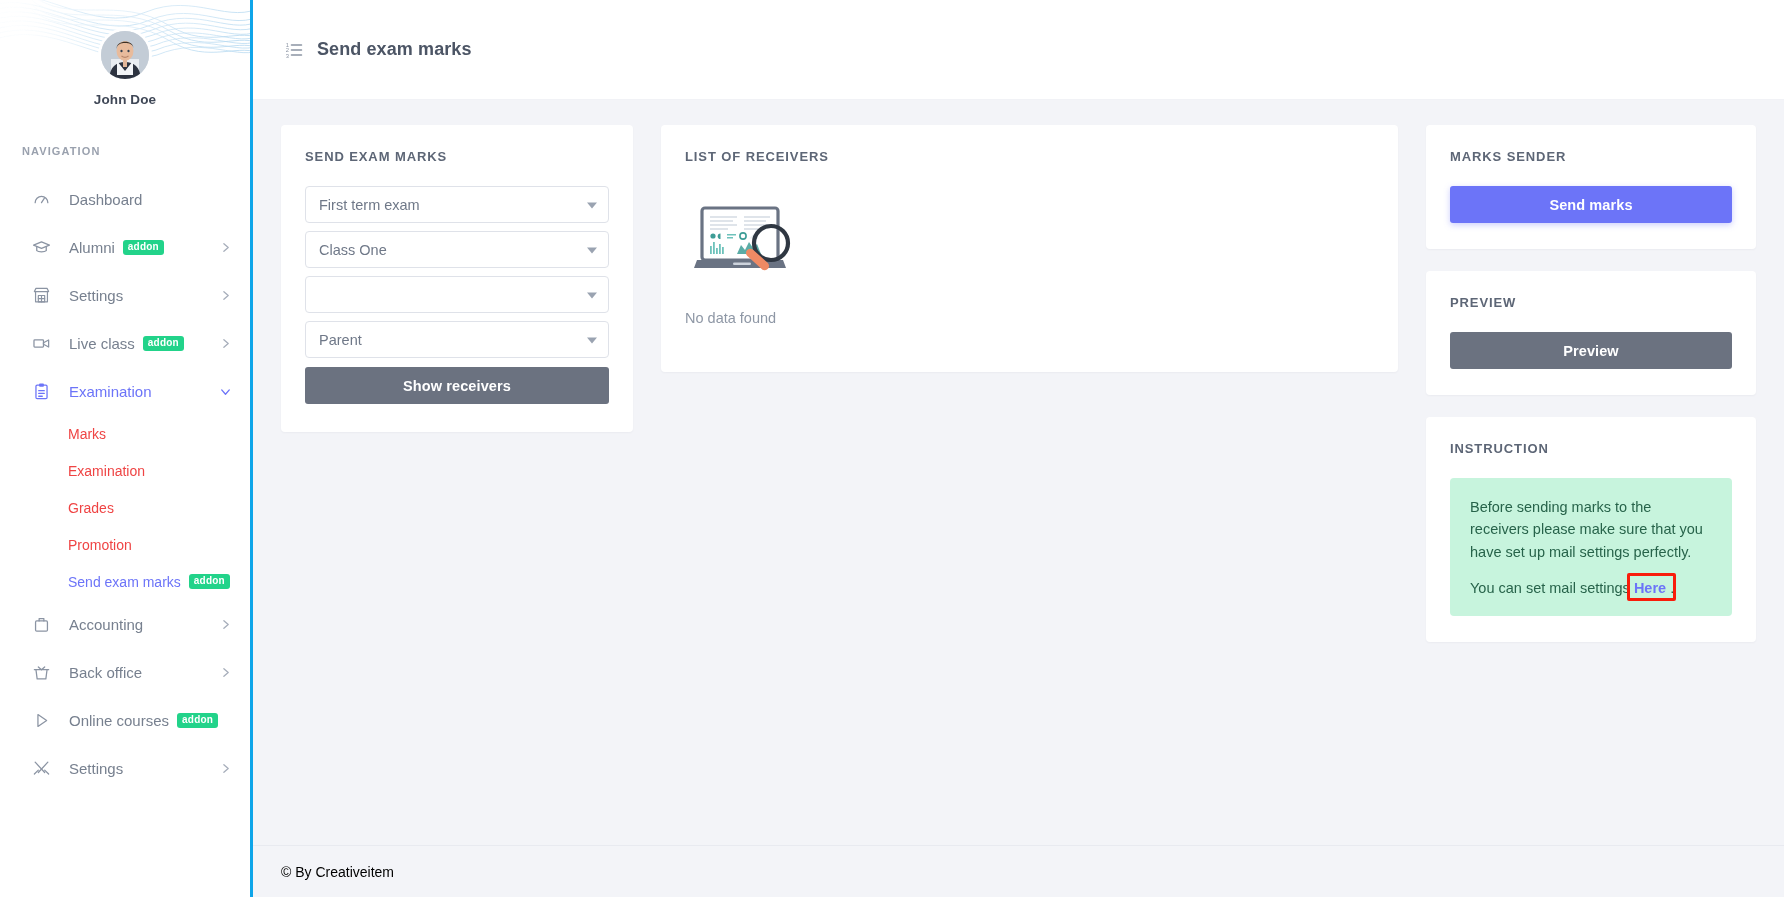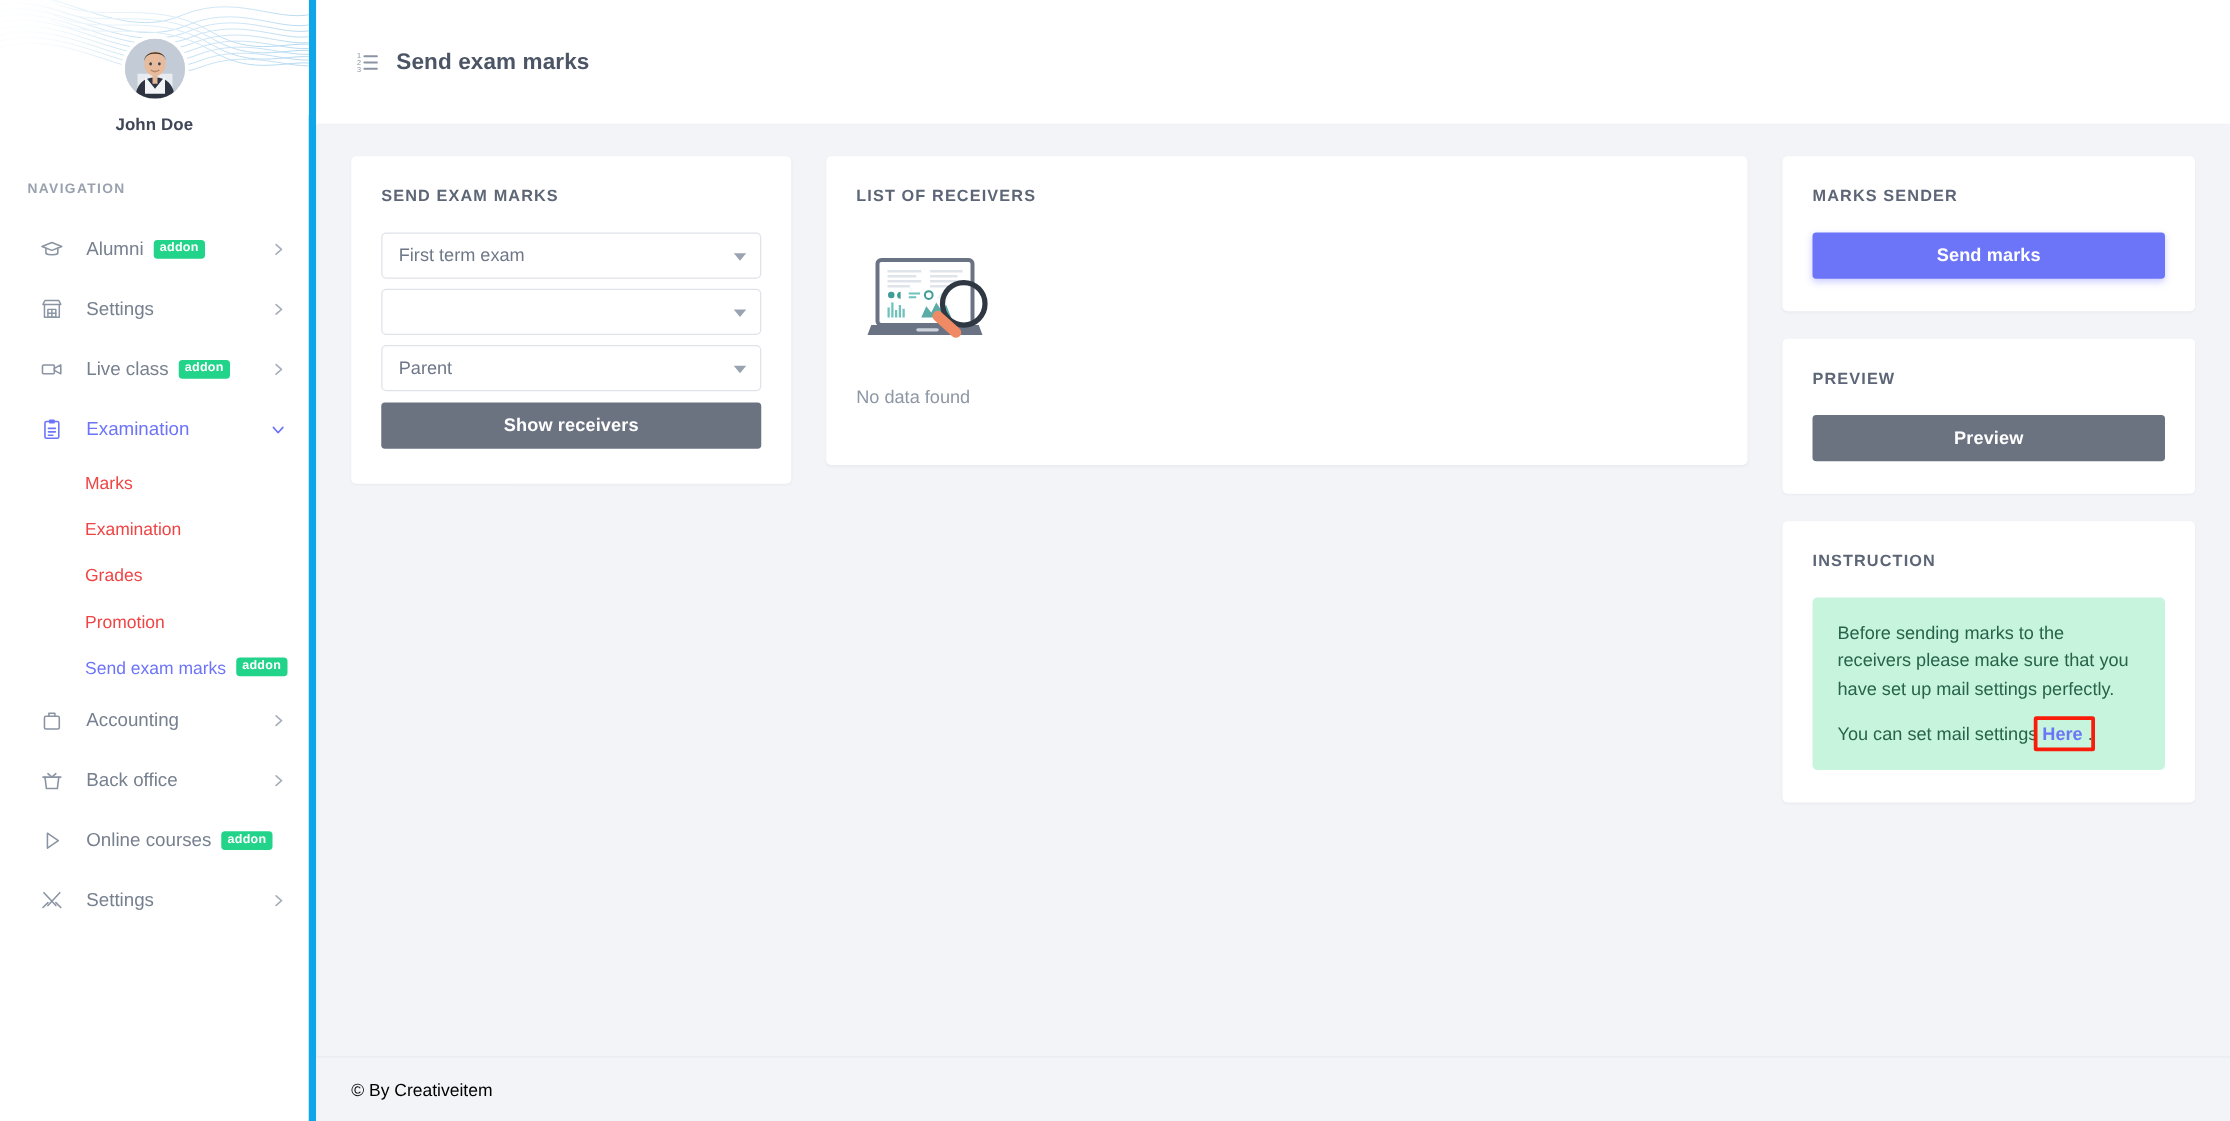--- a/index.html
+++ b/index.html
@@ -20,21 +20,21 @@
   }
 
   
   #sidebar {
     width: 253px;
     height: 897px;
     background: #ffffff;
     flex: 0 0 253px;
     position: relative;
     overflow: hidden;
-    border-right: 6px solid #0ea5e9;
+    border-right: 3px solid #0ea5e9;
   }
 
   .sidebar-banner {
     position: absolute;
     top: 0; left: 0;
     width: 253px;
     height: 92px;
     overflow: hidden;
   }
   .sidebar-banner svg { display: block; }
@@ -368,20 +368,29 @@
           <path d="M20.5,25 q3.5,2.6 7,0" stroke="#b8866a" stroke-width="1.2" fill="none"></path>
         </svg>
       </div>
       <div class="profile-name">John Doe</div>
     </div>
 
     <div class="nav-label">NAVIGATION</div>
 
     <ul class="nav-list">
 
+      <li class="nav-item">
+        <span class="nav-icon">
+          <svg width="19" height="19" viewBox="0 0 24 24" fill="none" stroke="currentColor" stroke-width="1.6" stroke-linecap="round">
+            <path d="M4 16 A8 8 0 0 1 20 16"></path>
+              <path d="M12 16 L15.5 10.5"></path>
+          </svg>
+        </span>
+        <span class="nav-text">Dashboard</span>
+      </li>
 
 
       <li class="nav-item">
         <span class="nav-icon">
           <svg width="19" height="19" viewBox="0 0 24 24" fill="none" stroke="currentColor" stroke-width="1.6" stroke-linecap="round" stroke-linejoin="round">
             <path d="M2 9 L12 5 L22 9 L12 13 Z"></path>
               <path d="M6 11 L6 16 C8 18 16 18 18 16 L18 11"></path>
           </svg>
         </span>
         <span class="nav-text">Alumni</span>
@@ -551,20 +560,28 @@
 
           <div class="select-wrap">
             <div class="select-box">First term exam</div>
             <span class="select-caret">
               <svg width="12" height="12" viewBox="0 0 12 12">
                   <polygon points="1,3.5 11,3.5 6,9.5" fill="currentColor"></polygon>
                 </svg>
             </span>
           </div>
 
+          <div class="select-wrap">
+            <div class="select-box">Class One</div>
+            <span class="select-caret">
+              <svg width="12" height="12" viewBox="0 0 12 12">
+                  <polygon points="1,3.5 11,3.5 6,9.5" fill="currentColor"></polygon>
+                </svg>
+            </span>
+          </div>
 
           <div class="select-wrap">
             <div class="select-box"></div>
             <span class="select-caret">
               <svg width="12" height="12" viewBox="0 0 12 12">
                   <polygon points="1,3.5 11,3.5 6,9.5" fill="currentColor"></polygon>
                 </svg>
             </span>
           </div>
 

